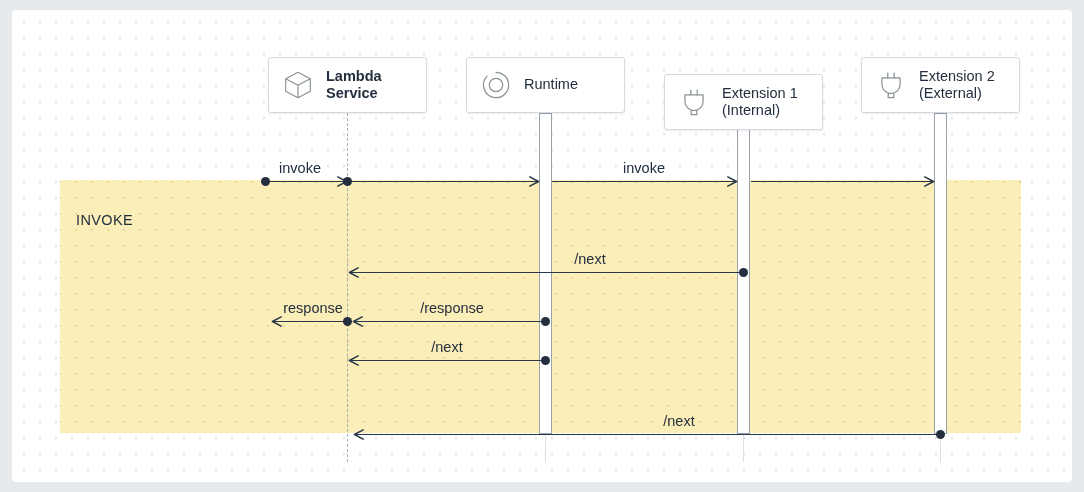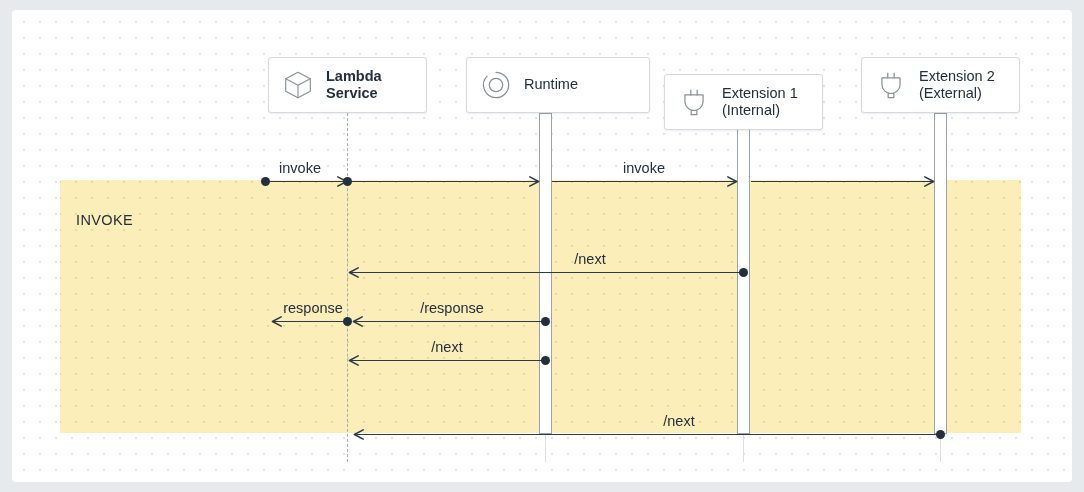--- a/index.html
+++ b/index.html
@@ -215,21 +215,21 @@
     <div id="participants">
         <div class="participant" style="left: 256px; top: 47px; width: 159px; height: 56px; font-weight: bold;">
           <span class="p-icon"><svg viewBox="0 0 36 36" fill="none" stroke="currentColor" stroke-width="1.25" stroke-linejoin="round">
               <path d="M18 4.6 31 11.4v13.2L18 31.4 5 24.6V11.4z"></path>
               <path d="M5 11.4 18 18.2 31 11.4"></path>
               <path d="M18 18.2v13.2"></path>
             </svg></span>
           <span class="p-label">Lambda
 Service</span>
         </div>
-        <div class="participant" style="left: 454px; top: 47px; width: 184px; height: 56px;">
+        <div class="participant" style="left: 454px; top: 47px; width: 159px; height: 56px;">
           <span class="p-icon"><svg viewBox="0 0 36 36" fill="none" stroke="currentColor" stroke-width="1.3" stroke-linecap="round">
               <circle cx="18" cy="18" r="7.1"></circle>
               <path d="M18 4.6a13.4 13.4 0 0 1 0 26.8A13.4 13.4 0 0 1 8.6 8.6"></path>
             </svg></span>
           <span class="p-label">Runtime</span>
         </div>
         <div class="participant" style="left: 652px; top: 64px; width: 159px; height: 56px;">
           <span class="p-icon"><svg viewBox="0 0 36 36" fill="none" stroke="currentColor" stroke-width="1.3" stroke-linejoin="round" stroke-linecap="round">
               <path d="M14.6 5.4v5.1M21.4 5.4v5.1"></path>
               <path d="M8.4 10.5h19.2v6.9A9.6 9.6 0 0 1 18 27a9.6 9.6 0 0 1-9.6-9.6z"></path>

